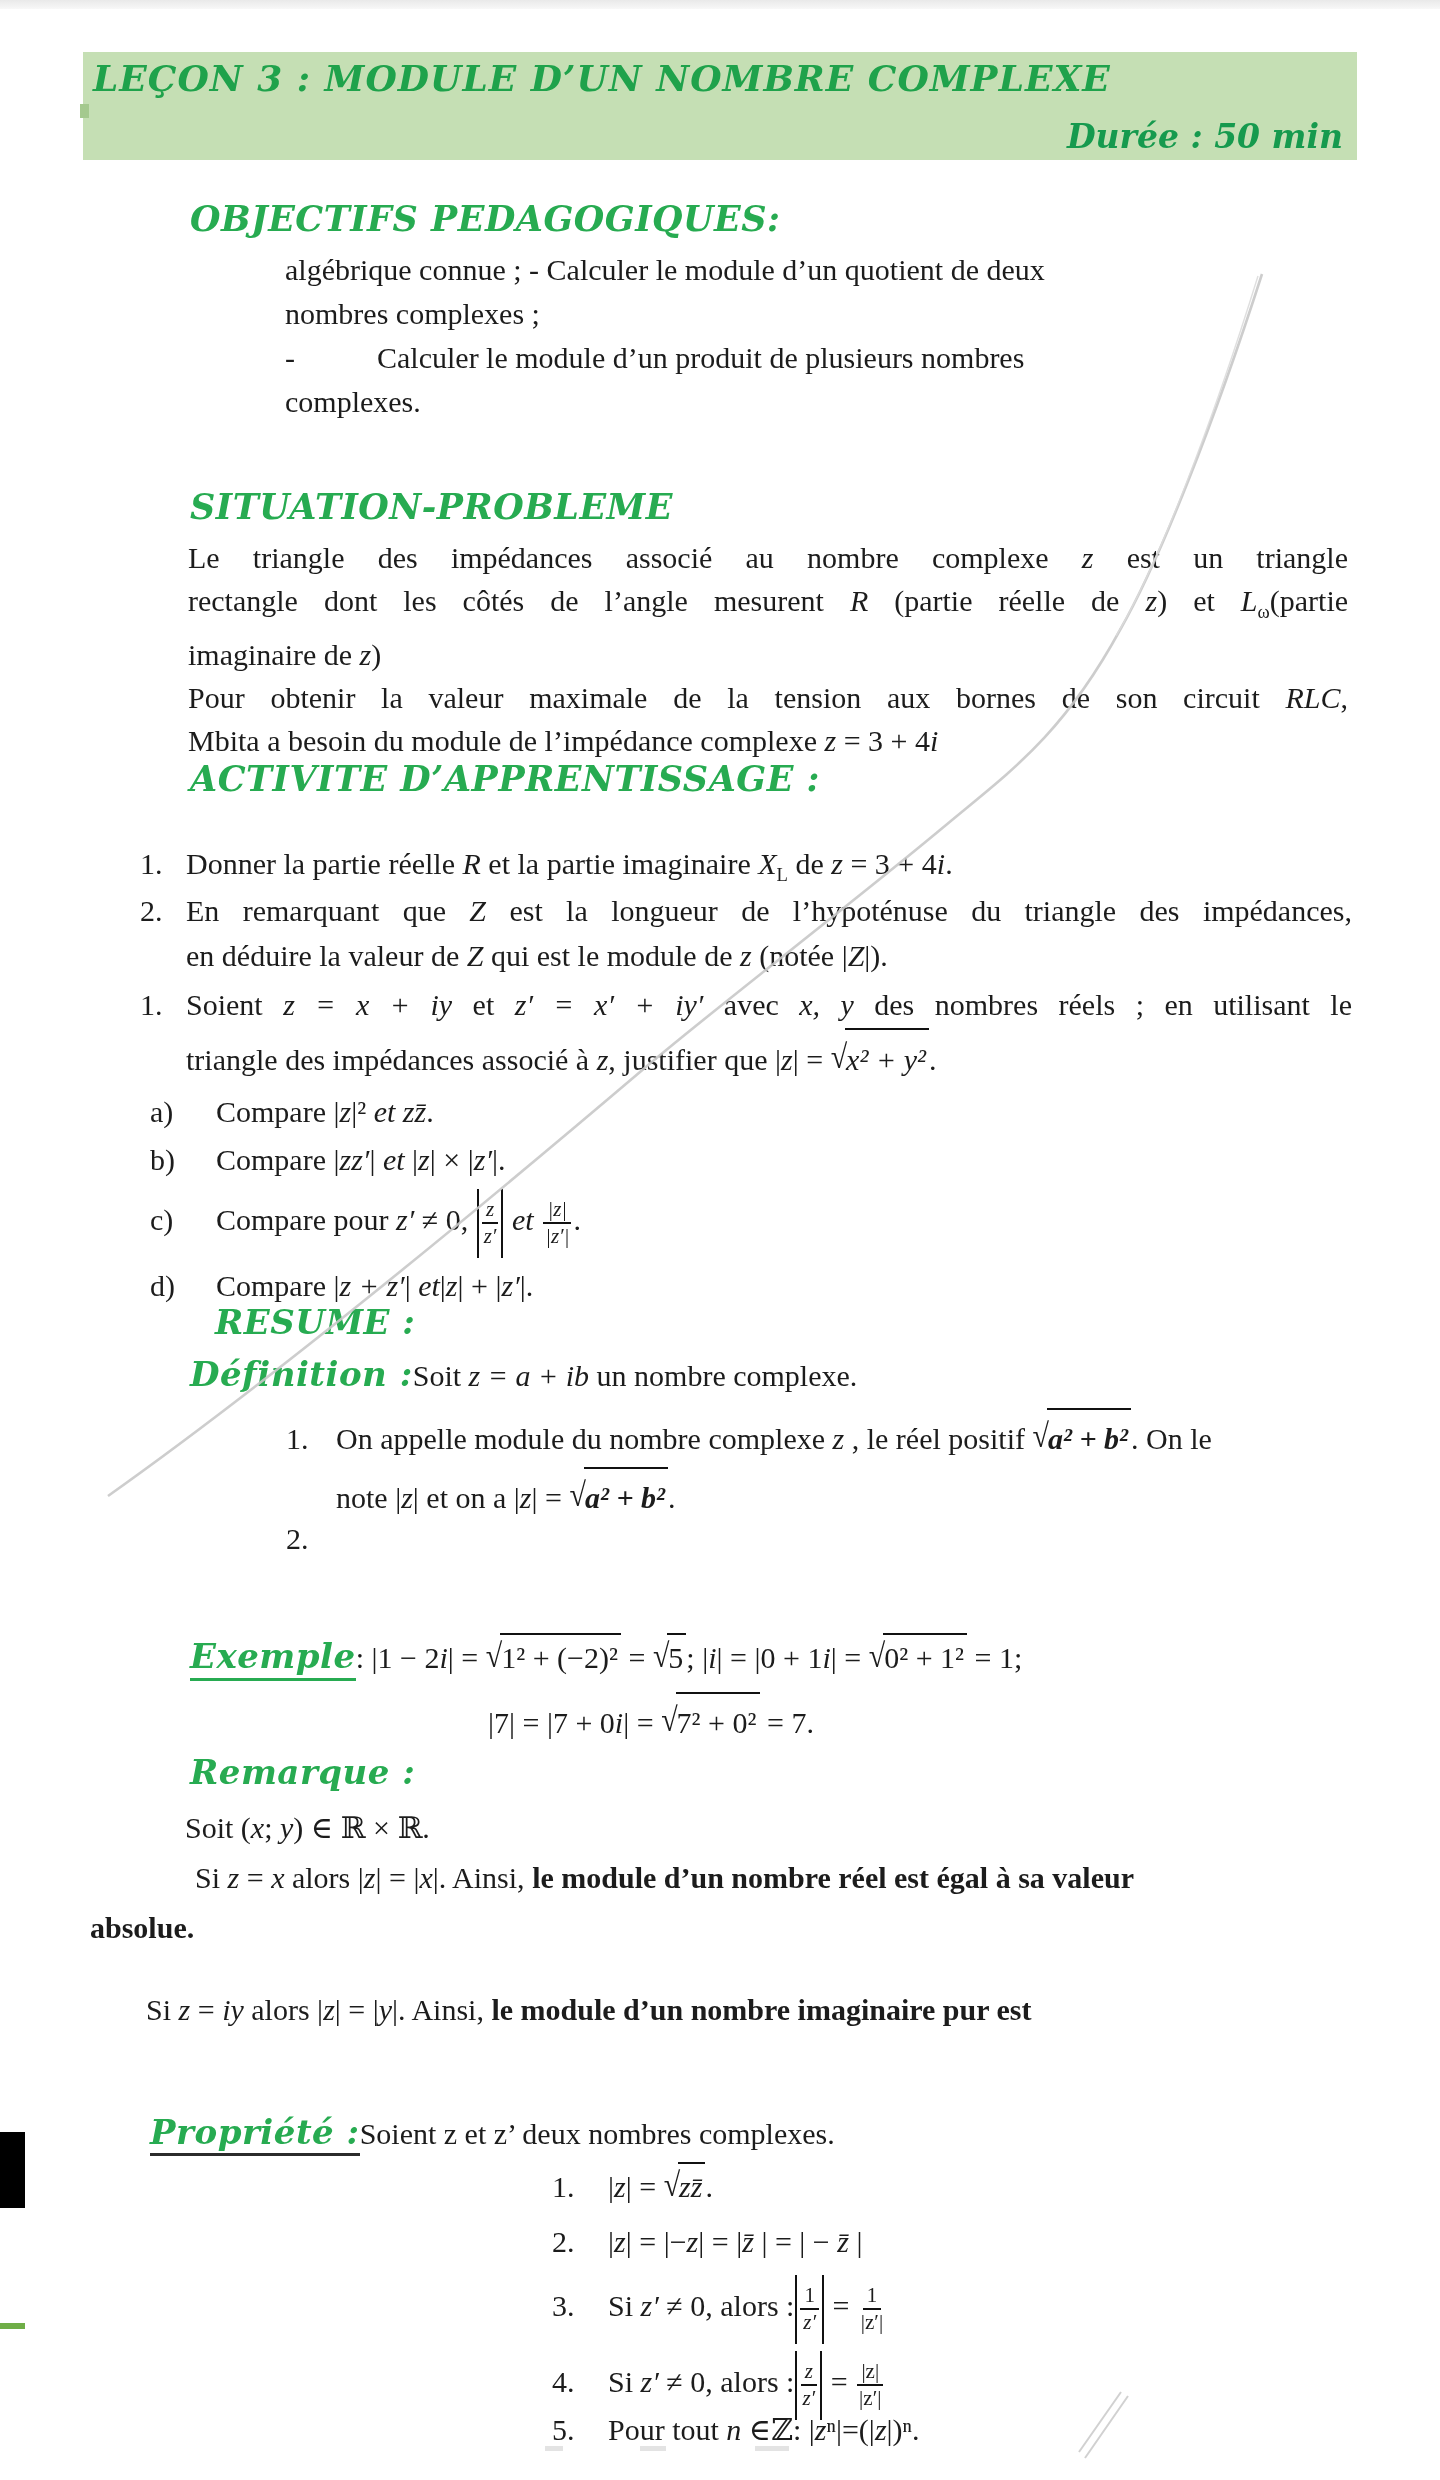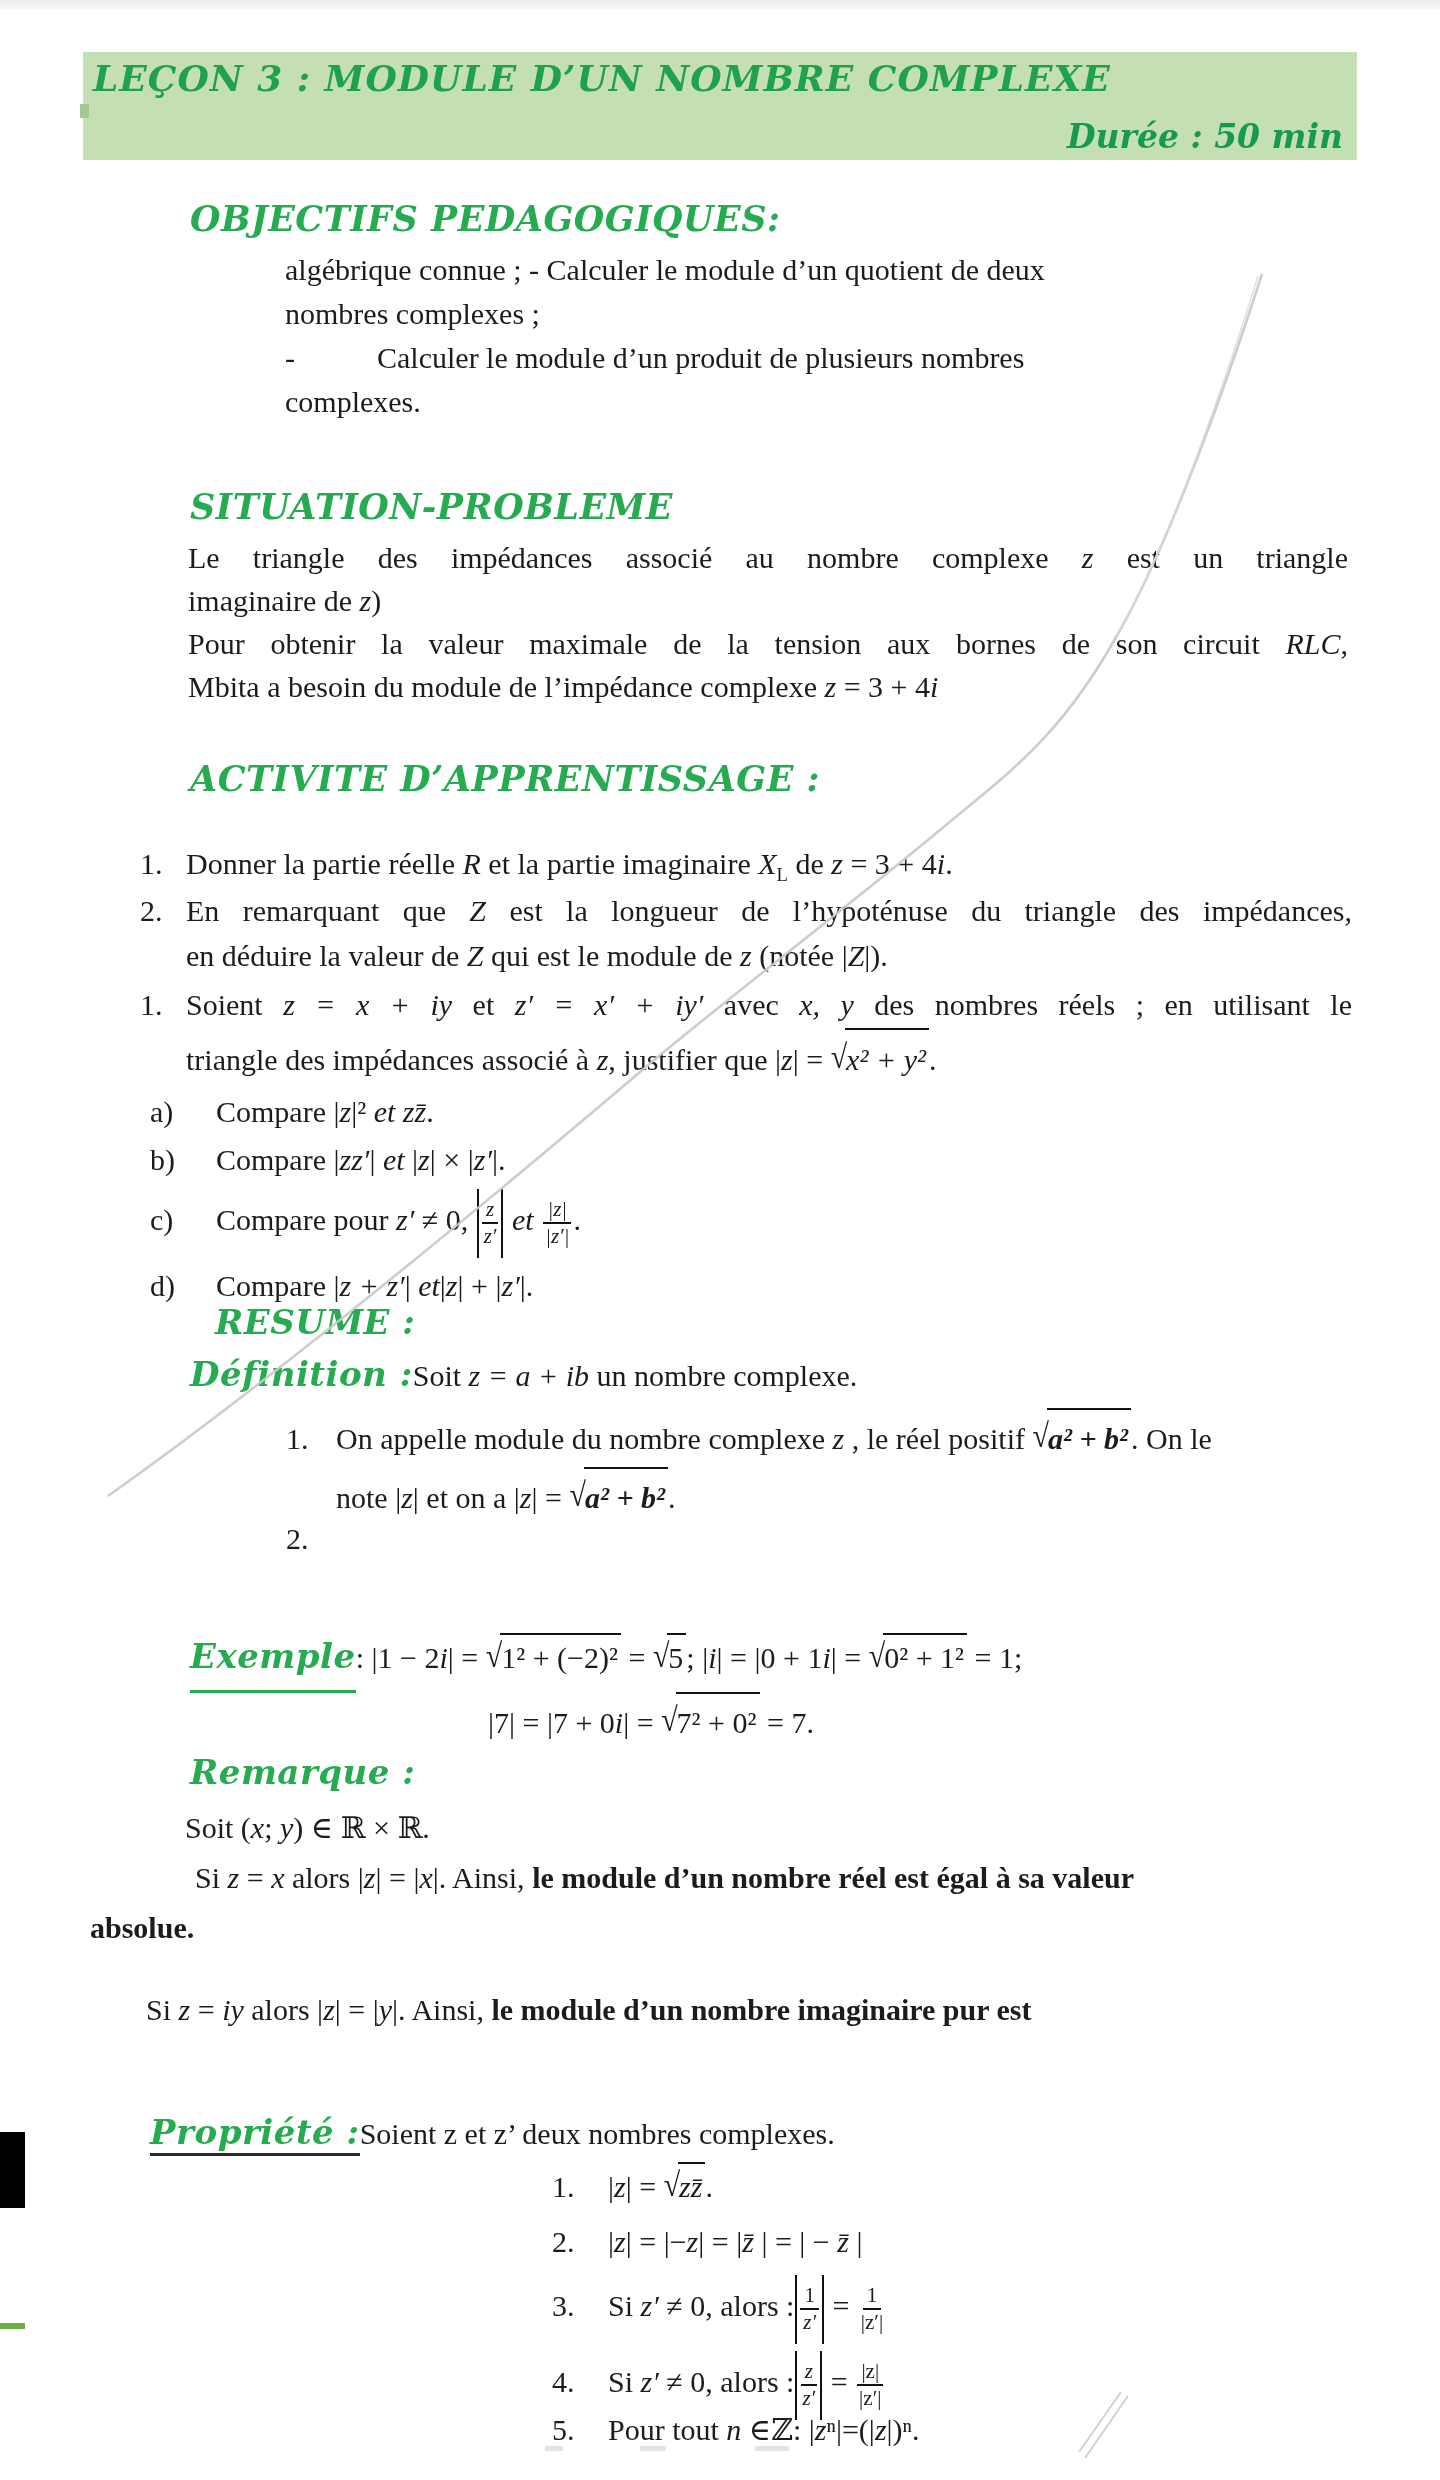--- a/index.html
+++ b/index.html
@@ -14,21 +14,21 @@
   .banner-title{position:absolute;left:10px;top:5px;font-size:36px;letter-spacing:1px;}
   .banner-duration{position:absolute;right:14px;bottom:4px;font-size:33px;}
   
   .ghead{font-family:"DejaVu Serif","Liberation Serif",serif;font-style:italic;font-weight:600;
          color:#27ab51;letter-spacing:0.5px;font-size:35px;white-space:nowrap;}
   .banner-title,.banner-duration{font-family:"DejaVu Serif","Liberation Serif",serif;
          font-style:italic;font-weight:600;}
   .banner-title{color:#1fa24b;}
   .banner-duration{color:#169a4e;}
   .uline{border-bottom:3px solid #2b2b2b;padding-bottom:1px;}
-  .exline{border-bottom:3px solid #27ab51;padding-bottom:14px;}
+  .exline{border-bottom:3px solid #27ab51;padding-bottom:2px;}
   
   .line{line-height:44px;white-space:nowrap;}
   .j{text-align:justify;text-align-last:justify;white-space:normal;}
   .s-i{font-style:italic;}
   .s-b{font-weight:bold;}
   .s-bi{font-weight:bold;font-style:italic;}
   .s-sub{vertical-align:sub;font-size:0.62em;}
   .dash{display:inline-block;width:92px;}
   .row{display:flex;align-items:baseline;}
   .num{display:inline-block;width:46px;flex:0 0 46px;}
@@ -73,20 +73,21 @@
   <div class="abs" style="top:248px;left:285px;width:980px;">
     <div class="line">algébrique connue ; - Calculer le module d’un quotient de deux</div>
     <div class="line">nombres complexes ;</div>
     <div class="line"><span class="dash">-</span><span>Calculer le module d’un produit de plusieurs nombres</span></div>
     <div class="line">complexes.</div>
   </div>
 
   <div class="abs ghead" style="top:486px;left:190px;">SITUATION-PROBLEME</div>
   <div class="abs" style="top:536px;left:188px;width:1160px;">
     <div class="line j" style="line-height:43px;">Le triangle des impédances associé au nombre complexe <span class="s-i">z</span> est un triangle</div>
+    <div class="line j" style="line-height:43px;">rectangle dont les côtés de l’angle mesurent <span class="s-i">R</span> (partie réelle de <span class="s-i">z</span>) et <span class="s-i">L</span><span class="s-sub">ω</span>(partie</div>
     <div class="line" style="line-height:43px;">imaginaire de <span class="s-i">z</span>)</div>
     <div class="line j" style="line-height:43px;">Pour obtenir la valeur maximale de la tension aux bornes de son circuit <span class="s-i">RLC</span>,</div>
     <div class="line" style="line-height:43px;">Mbita a besoin du module de l’impédance complexe <span class="s-i">z</span> = 3 + 4<span class="s-i">i</span></div>
   </div>
 
   <div class="abs ghead" style="top:758px;left:190px;">ACTIVITE D’APPRENTISSAGE :</div>
 
   <div class="abs" style="top:842px;left:140px;width:1212px;">
     <div class="row">
         <span class="num">1.</span>

